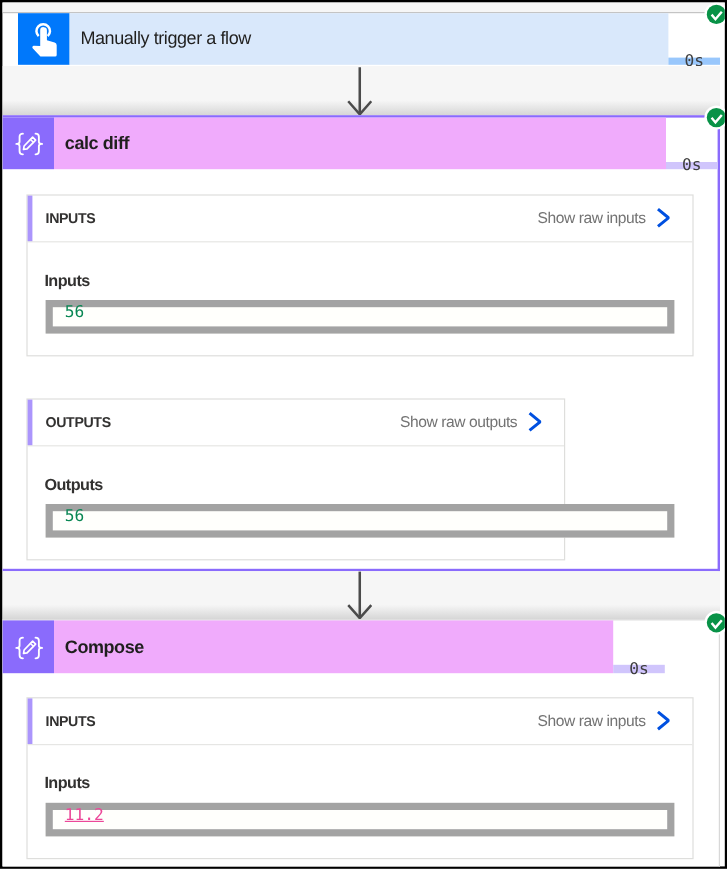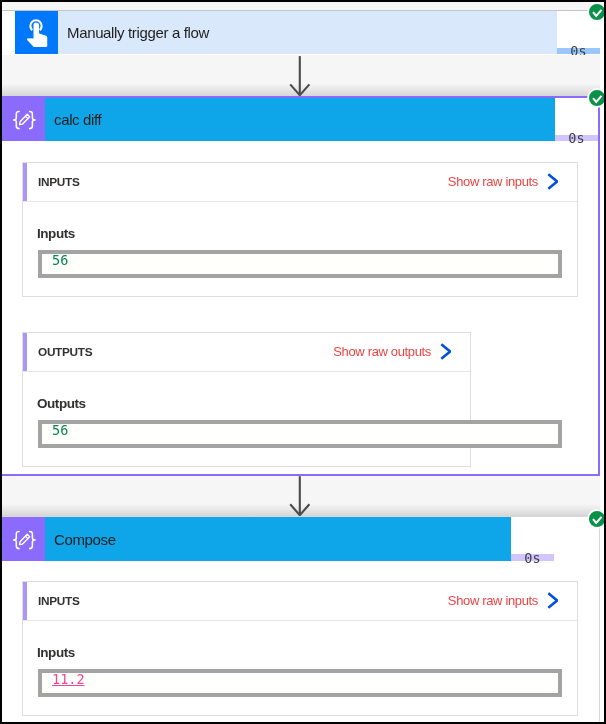--- a/index.html
+++ b/index.html
@@ -12,45 +12,45 @@
   .stepbar{position:absolute;left:0;height:43px;display:flex;align-items:stretch;box-sizing:border-box;}
   .stepbar .ico{width:43px;flex:0 0 43px;display:flex;align-items:center;justify-content:center;}
   .stepbar .ttl{flex:1 1 auto;display:flex;align-items:center;padding-left:9px;font-size:15px;letter-spacing:-0.35px;color:#201f1e;}
   .stepbar .dur{flex:0 0 43px;display:flex;align-items:center;justify-content:center;
                 font-family:"DejaVu Sans Mono",monospace;font-size:13.5px;color:#404040;margin-top:37px;}
 
   .blue .ico{background:#0078fb;}
   .blue .ttl{background:#d9e8fb;}
   .blue .dur{background:#99c7fc;}
   .purple .ico{background:#8a6bfc;}
-  .purple .ttl{background:#0ea5e9;}
+  .purple .ttl{background:#f0abfc;font-weight:bold;}
   .purple .dur{background:#d0c5fc;}
 
   .badge{position:absolute;width:16px;height:16px;border-radius:50%;background:#089247;
          box-shadow:0 0 0 2px #fff;display:flex;align-items:center;justify-content:center;z-index:5;}
 
   
   .gap{position:absolute;left:0;background:linear-gradient(to bottom,#f6f6f6 0%,#f6f6f6 70%,#d6d6d6 100%);}
   .gap svg{position:absolute;left:0;top:0;}
 
   
   .expand{position:absolute;background:#fff;box-sizing:border-box;}
   .edge{position:absolute;background:#8a6bfc;}
   .edgeg{position:absolute;background:#d8d8d8;}
 
   
   .iocard{position:absolute;border:1px solid #dededc;background:#fff;box-sizing:border-box;}
   .iohead{position:relative;height:39px;border-bottom:1px solid #e6e6e4;display:flex;align-items:center;box-sizing:border-box;}
   .iohead .accent{position:absolute;left:0;top:0;bottom:0;width:4px;background:#ab95fc;}
   .iohead .lbl{margin-left:15px;position:relative;top:-0.5px;font-size:11.8px;font-weight:700;color:#323130;letter-spacing:-0.3px;}
   .iohead .raw{margin-left:auto;display:flex;align-items:center;padding-right:19px;}
-  .iohead .raw span{font-size:13px;letter-spacing:-0.35px;color:#ef4444;margin-right:9px;position:relative;top:-0.5px;}
+  .iohead .raw span{font-size:13px;letter-spacing:-0.35px;color:#737373;margin-right:9px;position:relative;top:-0.5px;}
   .iobody{position:relative;height:95px;}
   .iobody .flabel{position:absolute;left:14px;top:24px;font-size:13.5px;font-weight:700;letter-spacing:-0.45px;color:#323130;line-height:15px;}
-  .valbox{position:absolute;left:15px;top:48px;width:524px;height:28px;border:4px solid #a3a3a3;background:#fffffc;
+  .valbox{position:absolute;left:15px;top:48px;width:524px;height:28px;border:6px solid #a3a3a3;background:#fffffc;
           display:flex;align-items:center;padding-left:10px;box-sizing:border-box;}
   .valbox .v{font-family:"DejaVu Sans Mono",monospace;font-size:13.5px;line-height:1;position:relative;top:-3px;}
   .green{color:#0a8754;}
   .dark{color:#ec4899;text-decoration:underline;}
 </style>
 </head>
 <body>
 
 <div class="frame">
   <div class="topstrip"></div>

